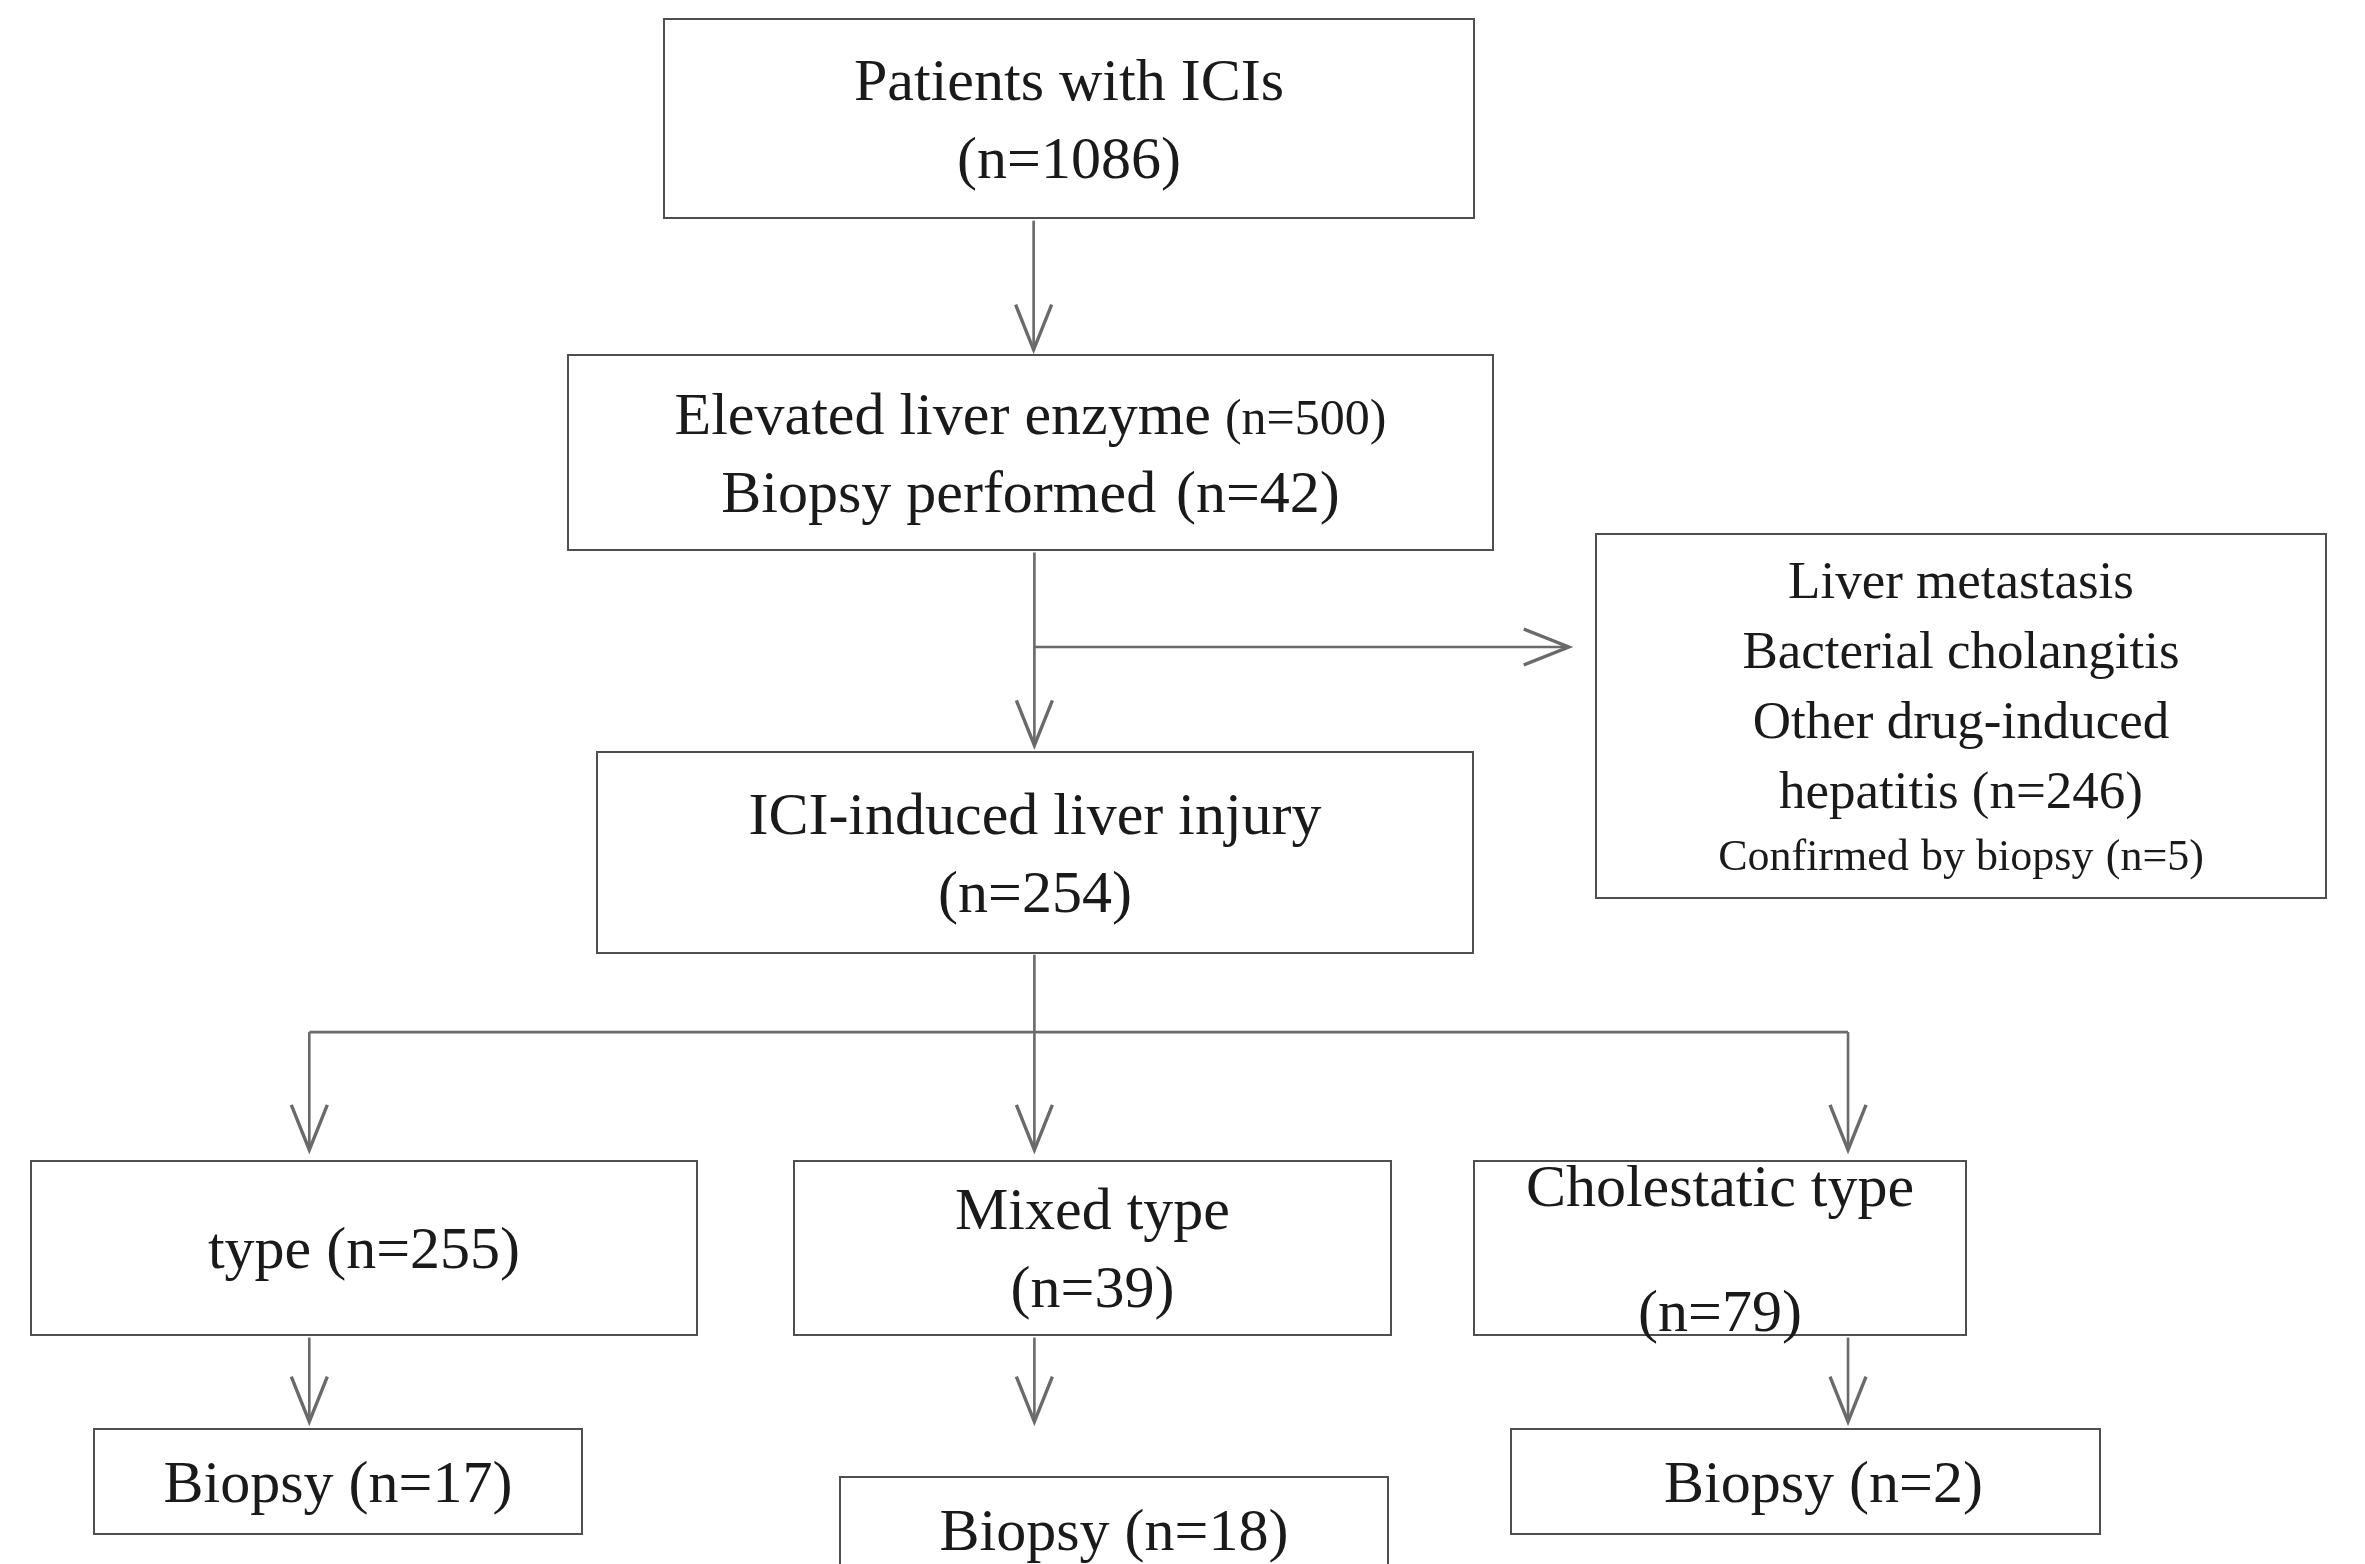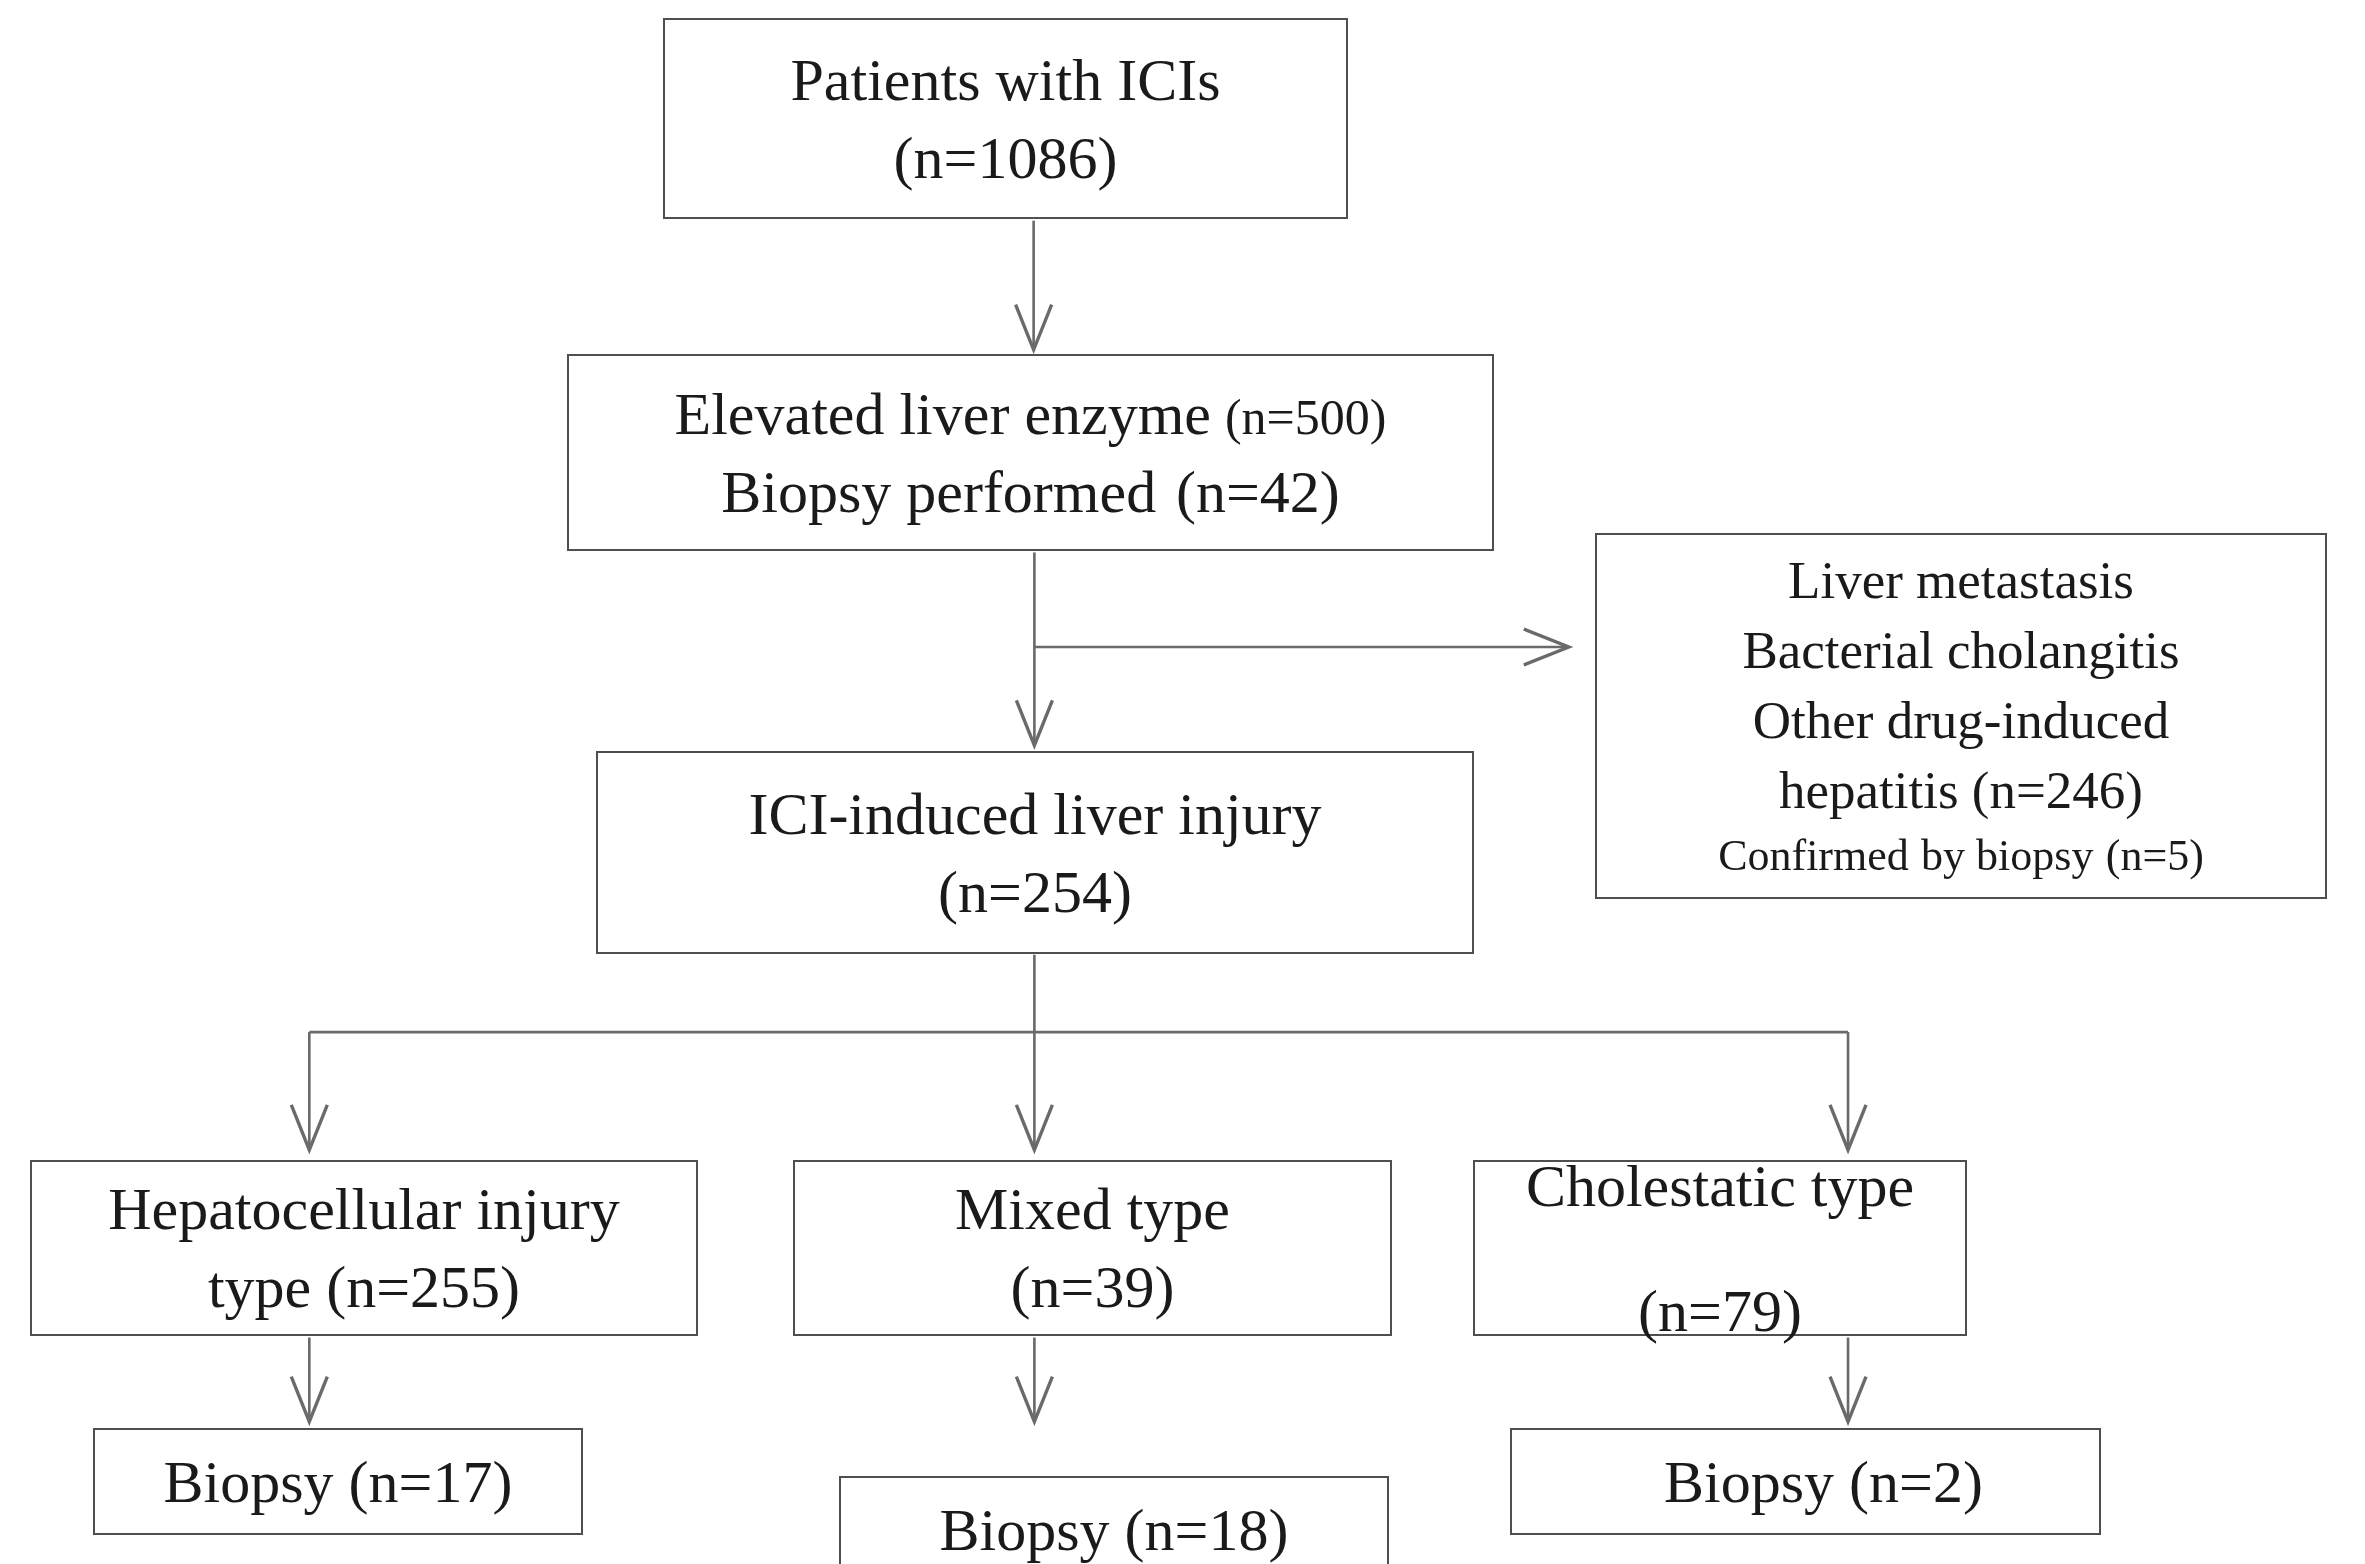--- a/index.html
+++ b/index.html
@@ -29,21 +29,21 @@
     box-sizing: border-box;
   }
   .line { font-size: 60px; line-height: 1.3; white-space: nowrap; }
   .line-small { font-size: 53px; line-height: 1.32; white-space: nowrap; }
   .n-mid   { font-size: 50px; margin-left: 0.28em; }
   .n-small { font-size: 60px; margin-left: 0.33em; }
   .line-tiny { font-size: 44px; line-height: 1.35; white-space: nowrap; }
   .gap-word { margin-left: 0.28em; }
 
   
-  .b-patients  { left: 663px;  top: 18px;   width: 685px;  height: 201px; font-family: Liberation Serif, serif; }
+  .b-patients  { left: 663px;  top: 18px;   width: 812px;  height: 201px; font-family: Liberation Serif, serif; }
   .b-elevated  { left: 567px;  top: 354px;  width: 927px; height: 197px; }
   .b-exclusion { left: 1595px; top: 533px;  width: 732px;  height: 366px; }
   .b-ici       { left: 596px;  top: 751px; width: 878px; height: 203px; }
   .b-hepato    { left: 30px;   top: 1160px; width: 668px;  height: 176px; }
   .b-mixed     { left: 793px; top: 1160px; width: 599px;  height: 176px; }
   .b-chole     { left: 1473px; top: 1160px; width: 494px;  height: 176px; gap: 47px; }
   .b-biopsy1   { left: 93px;  top: 1428px; width: 490px;  height: 107px; }
   .b-biopsy2   { left: 839px; top: 1428px; width: 550px;  height: 107px; margin-top: 48px; }
   .b-biopsy3   { left: 1510px; top: 1428px; width: 591px;  height: 107px; padding-left: 36px; }
 </style>
@@ -96,21 +96,20 @@
     <div class="line-small">hepatitis (n=246)</div>
     <div class="line-tiny"><span>Confirmed</span><span class="gap-word">by biopsy</span><span class="gap-word">(n=5)</span></div>
   </div>
 
   <div class="box b-ici">
     <div class="line">ICI-induced liver injury</div>
     <div class="line">(n=254)</div>
   </div>
 
   <div class="box b-hepato">
-    <div class="line">Hepatocellular injury</div>
     <div class="line">type (n=255)</div>
   </div>
 
   <div class="box b-mixed">
     <div class="line">Mixed type</div>
     <div class="line">(n=39)</div>
   </div>
 
   <div class="box b-chole">
     <div class="line">Cholestatic type</div>

